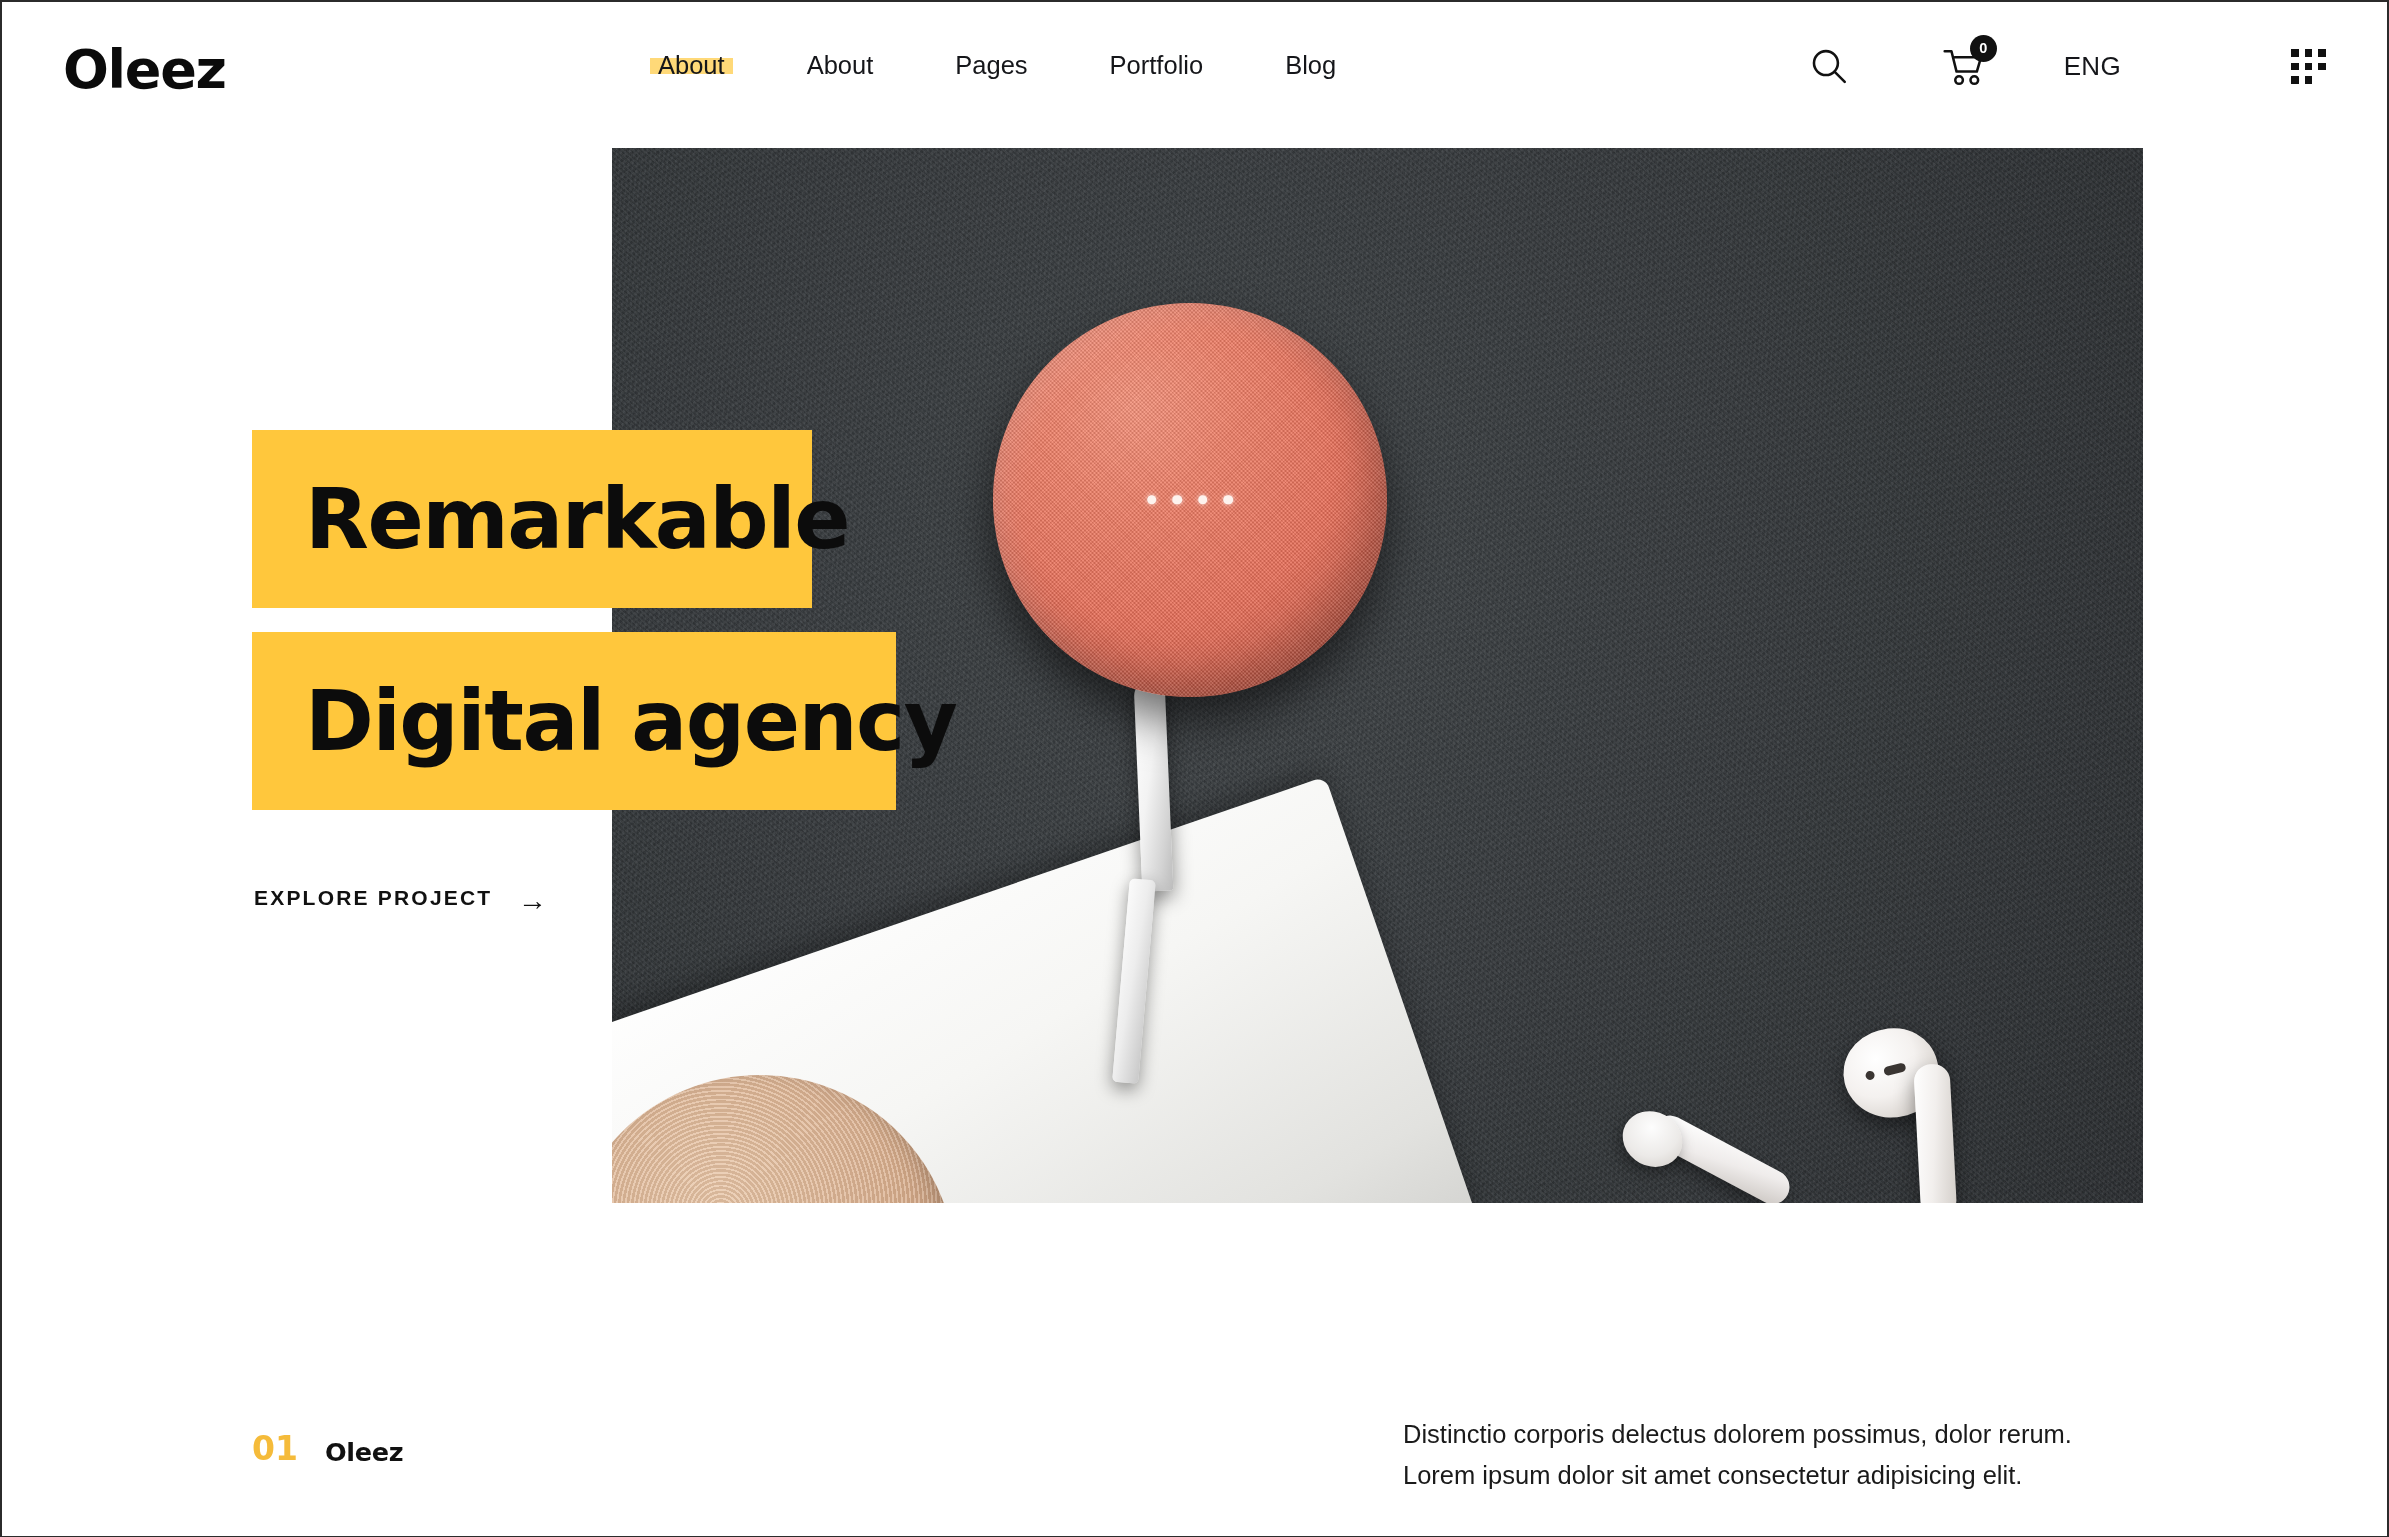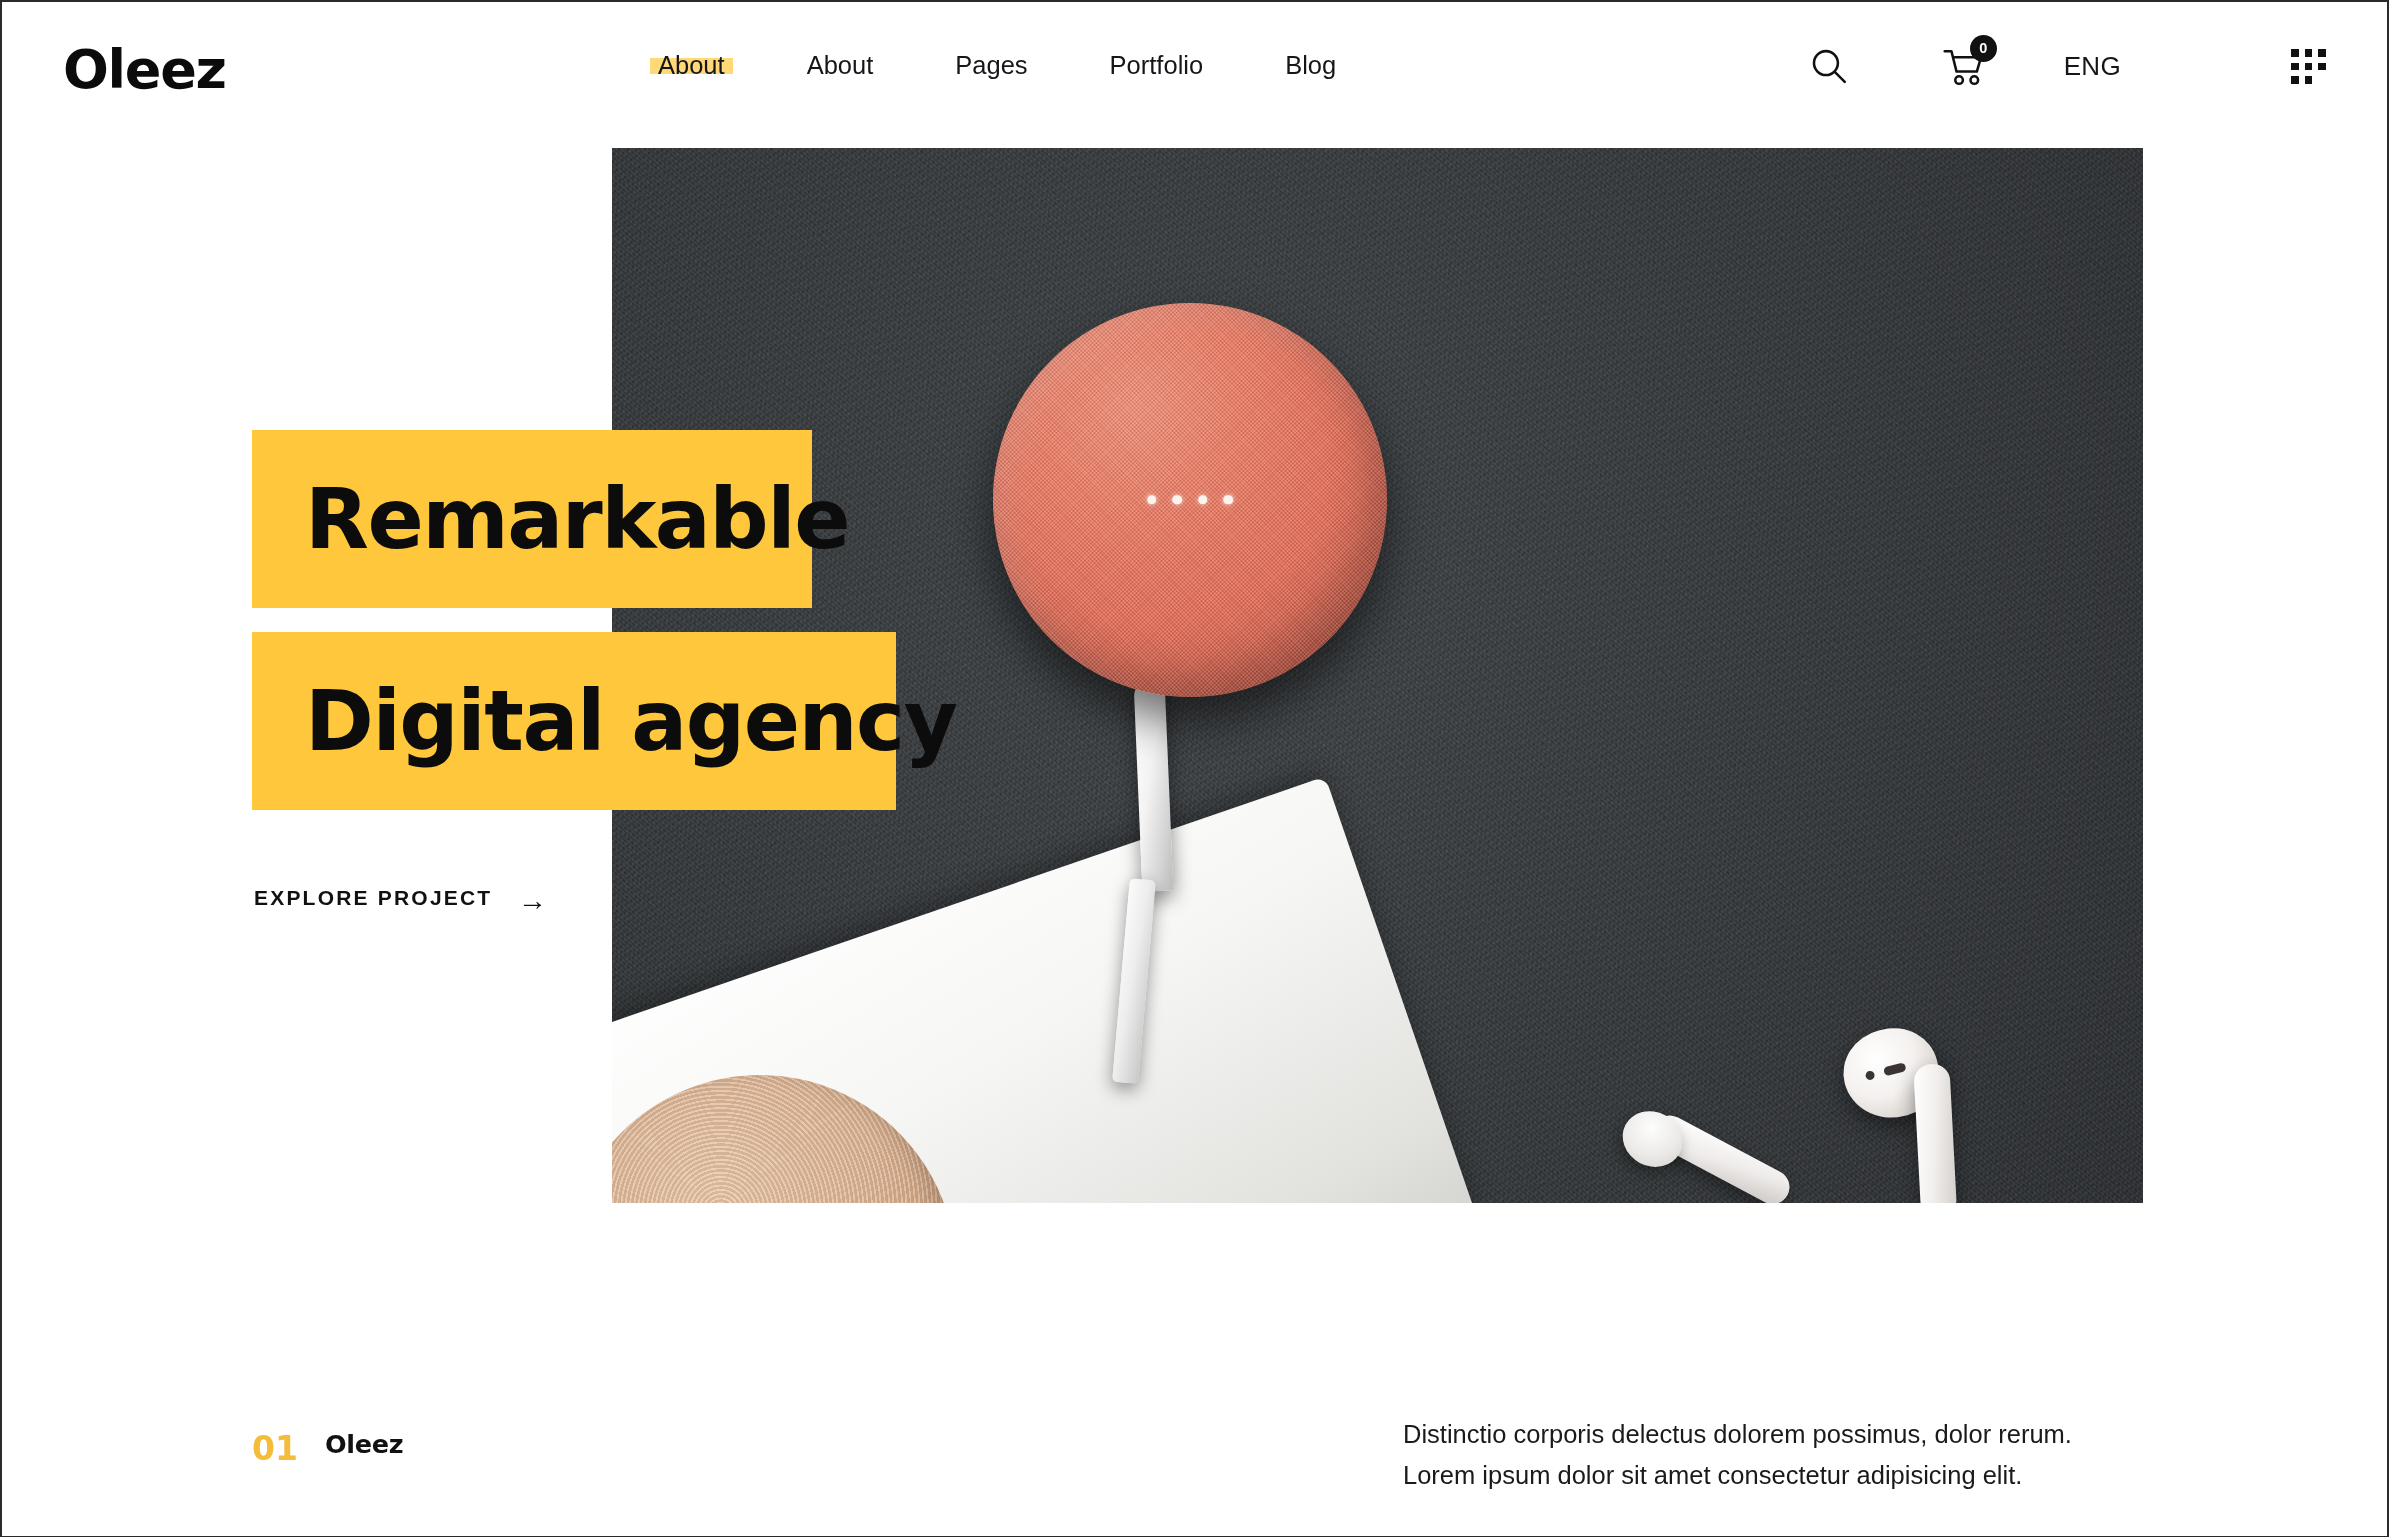--- a/index.html
+++ b/index.html
@@ -433,21 +433,21 @@
     position:relative;
     width:100%;
     height:145px;
   }
 
   .section-index {
     position:absolute;
     left:189px;
     top:37px;
     display:flex;
-    align-items:flex-start;
+    align-items:flex-end;
     gap:27px;
   }
   .index-num {
     font-family:"DejaVu Sans", sans-serif;
     font-size:33px;
     font-weight:700;
     color:#f5bb3a;
     line-height:1;
   }
   .index-label {

